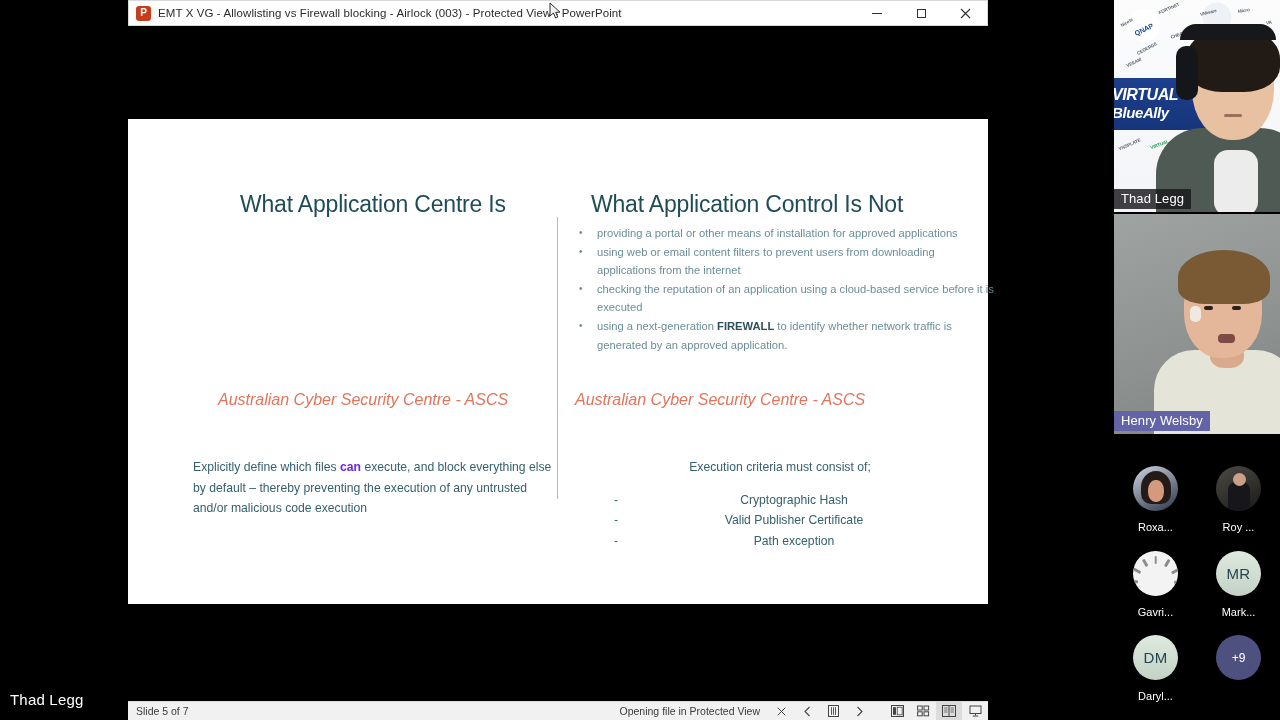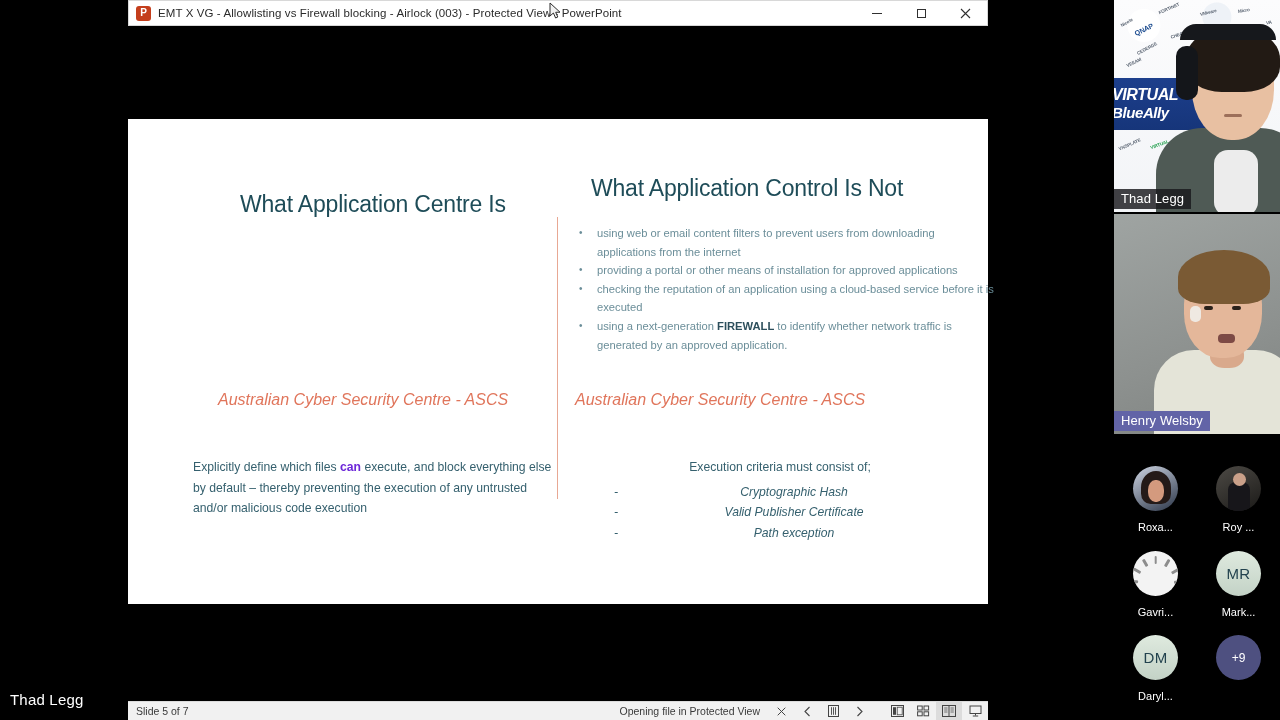--- a/index.html
+++ b/index.html
@@ -52,21 +52,21 @@
   }
   .slide-inner { position: relative; width: 100%; height: 100%; }
 
   .col-head {
     position: absolute;
     color: #1e4c58;
     font-size: 23px; font-weight: 400; letter-spacing: -.2px;
     white-space: nowrap;
   }
   #head-is   { left: 112px; top: 72px; }
-  #head-not  { left: 463px; top: 56px; text-align: center; }
+  #head-not  { left: 463px; top: 72px; text-align: center; }
 
   #divider {
     position: absolute; left: 429px; top: 98px;
     width: 1px; height: 282px; background: #e8a894;
   }
 
   
   #left-para {
     position: absolute; left: 90px; top: 105px; width: 330px;
     font-size: 11.2px; line-height: 13px; color: #5e8490;
@@ -106,21 +106,21 @@
   
   #bottom-left {
     position: absolute; left: 65px; top: 338px; width: 360px;
     font-size: 12.2px; line-height: 20.5px; color: #35606e;
   }
   #bottom-left b { font-weight: bold; color: #6d28d9; }
   #bottom-right {
     position: absolute; left: 477px; top: 338px; width: 350px;
     font-size: 12.2px; line-height: 20.5px; color: #35606e; text-align: center;
   }
-  #bottom-right ul { list-style: none; margin-top: 4px; font-style: italic; }
+  #bottom-right ul { list-style: none; margin-top: 12px; }
   #bottom-right li { position: relative; padding-left: 28px; }
   #bottom-right li:before {
     content: "-"; position: absolute; left: 9px; top: 0; color: #35606e;
   }
 
   
   #statusbar {
     position: absolute; left: 128px; top: 701px; width: 860px; height: 19px;
     background: #f1f1f1; border-top: 1px solid #dcdcdc;
     display: flex; align-items: center;
@@ -300,22 +300,22 @@
         <div class="col-head" id="head-is">What Application Centre Is</div>
         <div class="col-head" id="head-not">What Application Control Is Not</div>
 
         <div id="divider"></div>
 
 
 
         <div class="cite" id="cite-left">Australian Cyber Security Centre - ASCS</div>
 
         <ul id="right-list">
+          <li>providing a portal or other means of installation for approved applications</li>
           <li>using web or email content filters to prevent users from downloading applications from the internet</li>
-          <li>providing a portal or other means of installation for approved applications</li>
           <li>checking the reputation of an application using a cloud-based service before it is executed</li>
           <li><span>using a next-generation </span><b>FIREWALL</b><span> to identify whether network traffic is generated by an approved application.</span></li>
         </ul>
 
         <div class="cite" id="cite-right">Australian Cyber Security Centre - ASCS</div>
 
         <div id="bottom-left"><span>Explicitly define which files </span><b>can</b><span> execute, and block everything else by default – thereby preventing the execution of any untrusted and/or malicious code execution</span></div>
 
         <div id="bottom-right">
           <div>Execution criteria must consist of;</div>

